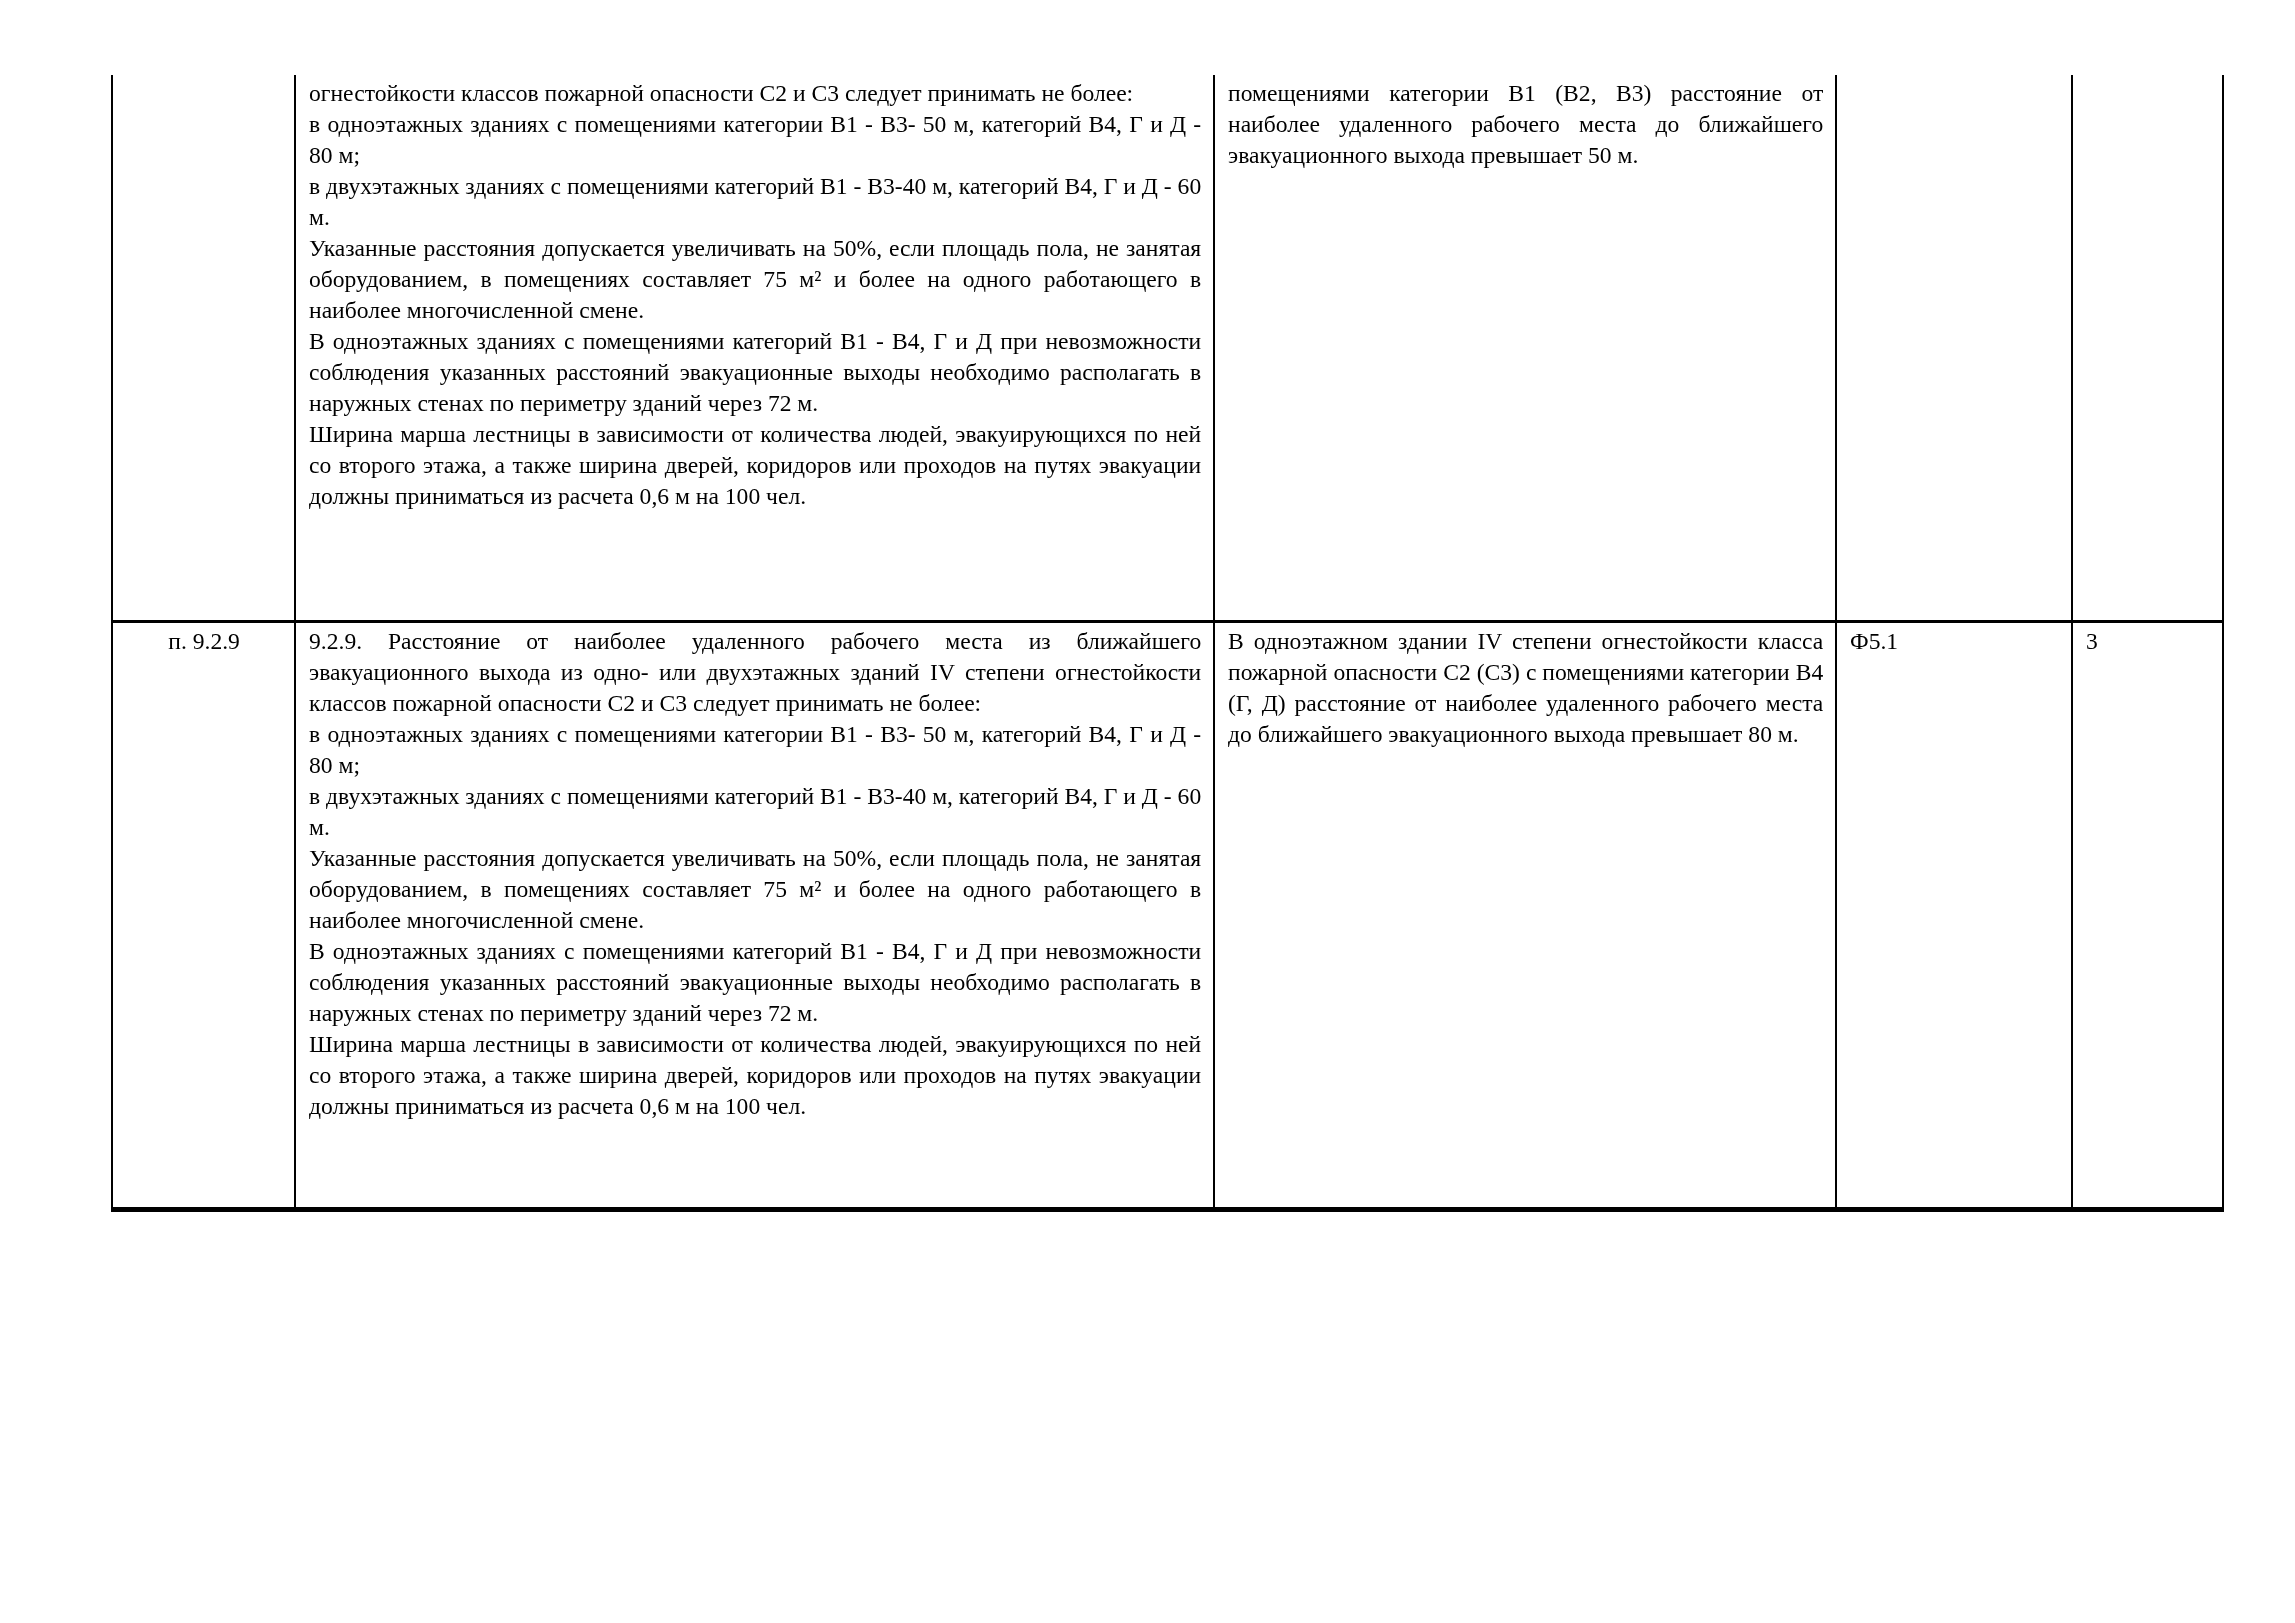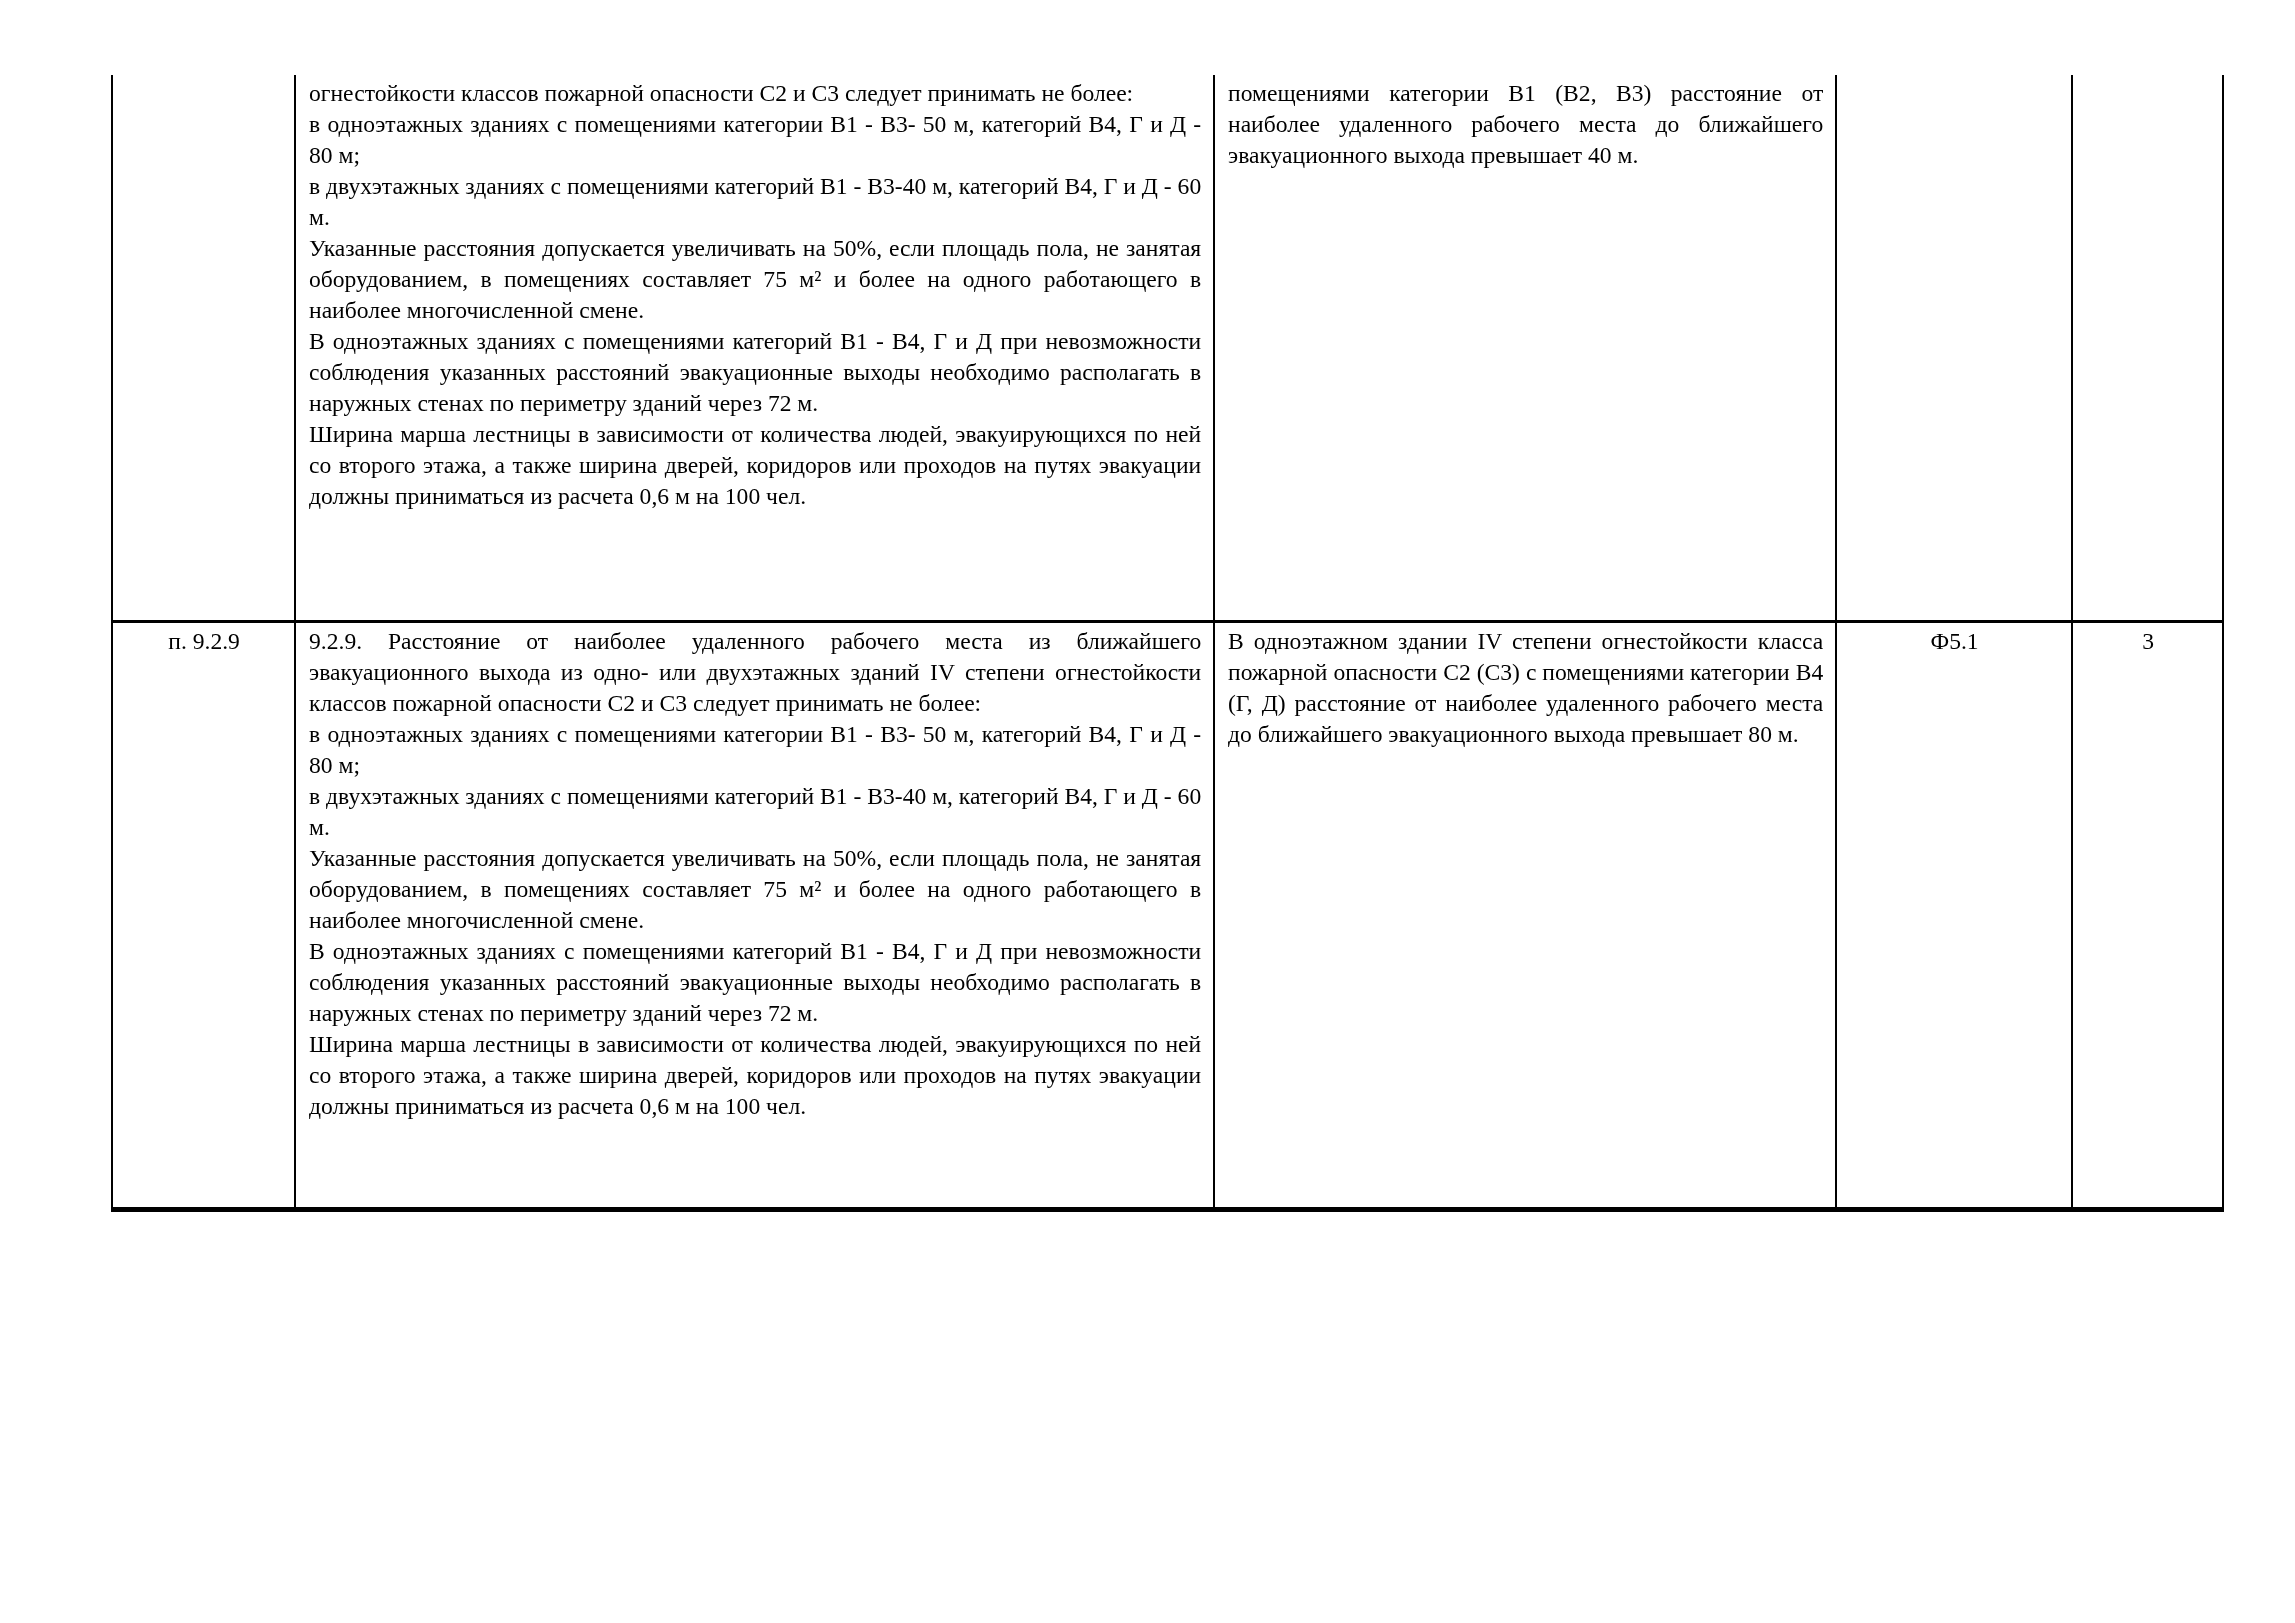--- a/index.html
+++ b/index.html
@@ -30,21 +30,21 @@
   
   tr.row-first td { border-top: none; }
   
   tr.row-first td { border-bottom: 3.3px solid #000000; }
   
   tr.row-last td { border-bottom: 5.2px solid #000000; font-family: Liberation Serif, serif; }
   tr.row-first { height: 546px; }
   tr.row-last  { height: 588px; }
   td.cell-clause { text-align: center; padding-left: 3.9px; padding-right: 3.9px; }
   td.cell-justify { text-align: justify; }
-  td.cell-center { text-align: center; padding-left: 3.9px; padding-right: 3.9px; }
+  td.cell-center { text-align: left; padding-left: 3.9px; padding-right: 3.9px; }
   td.cell-justify p { margin: 0; }
 </style>
 </head>
 <body>
 
 <div class="page">
   <table class="doc-table">
     <colgroup>
       <col style="width:183px">
       <col style="width:919px">
@@ -57,21 +57,21 @@
         <td class="cell-clause"></td>
         <td class="cell-justify">
           <p>огнестойкости классов пожарной опасности С2 и С3 следует принимать не более:</p>
           <p>в одноэтажных зданиях с помещениями категории В1 - В3- 50 м, категорий В4, Г и Д - 80 м;</p>
           <p>в двухэтажных зданиях с помещениями категорий В1 - В3-40 м, категорий В4, Г и Д - 60 м.</p>
           <p>Указанные расстояния допускается увеличивать на 50%, если площадь пола, не занятая оборудованием, в помещениях составляет 75 м² и более на одного работающего в наиболее многочисленной смене.</p>
           <p>В одноэтажных зданиях с помещениями категорий В1 - В4, Г и Д при невозможности соблюдения указанных расстояний эвакуационные выходы необходимо располагать в наружных стенах по периметру зданий через 72 м.</p>
           <p>Ширина марша лестницы в зависимости от количества людей, эвакуирующихся по ней со второго этажа, а также ширина дверей, коридоров или проходов на путях эвакуации должны приниматься из расчета 0,6 м на 100 чел.</p>
         </td>
         <td class="cell-justify">
-          <p>помещениями категории В1 (В2, В3) расстояние от наиболее удаленного рабочего места до ближайшего эвакуационного выхода превышает 40 м.</p>
+          <p>помещениями категории В1 (В2, В3) расстояние от наиболее удаленного рабочего места до ближайшего эвакуационного выхода превышает 50 м.</p>
         </td>
         <td class="cell-center"></td>
         <td class="cell-center"></td>
       </tr>
       <tr class="row-last">
         <td class="cell-clause">п. 9.2.9</td>
         <td class="cell-justify">
           <p>9.2.9. Расстояние от наиболее удаленного рабочего места из ближайшего эвакуационного выхода из одно- или двухэтажных зданий IV степени огнестойкости классов пожарной опасности С2 и С3 следует принимать не более:</p>
           <p>в одноэтажных зданиях с помещениями категории В1 - В3- 50 м, категорий В4, Г и Д - 80 м;</p>
           <p>в двухэтажных зданиях с помещениями категорий В1 - В3-40 м, категорий В4, Г и Д - 60 м.</p>

